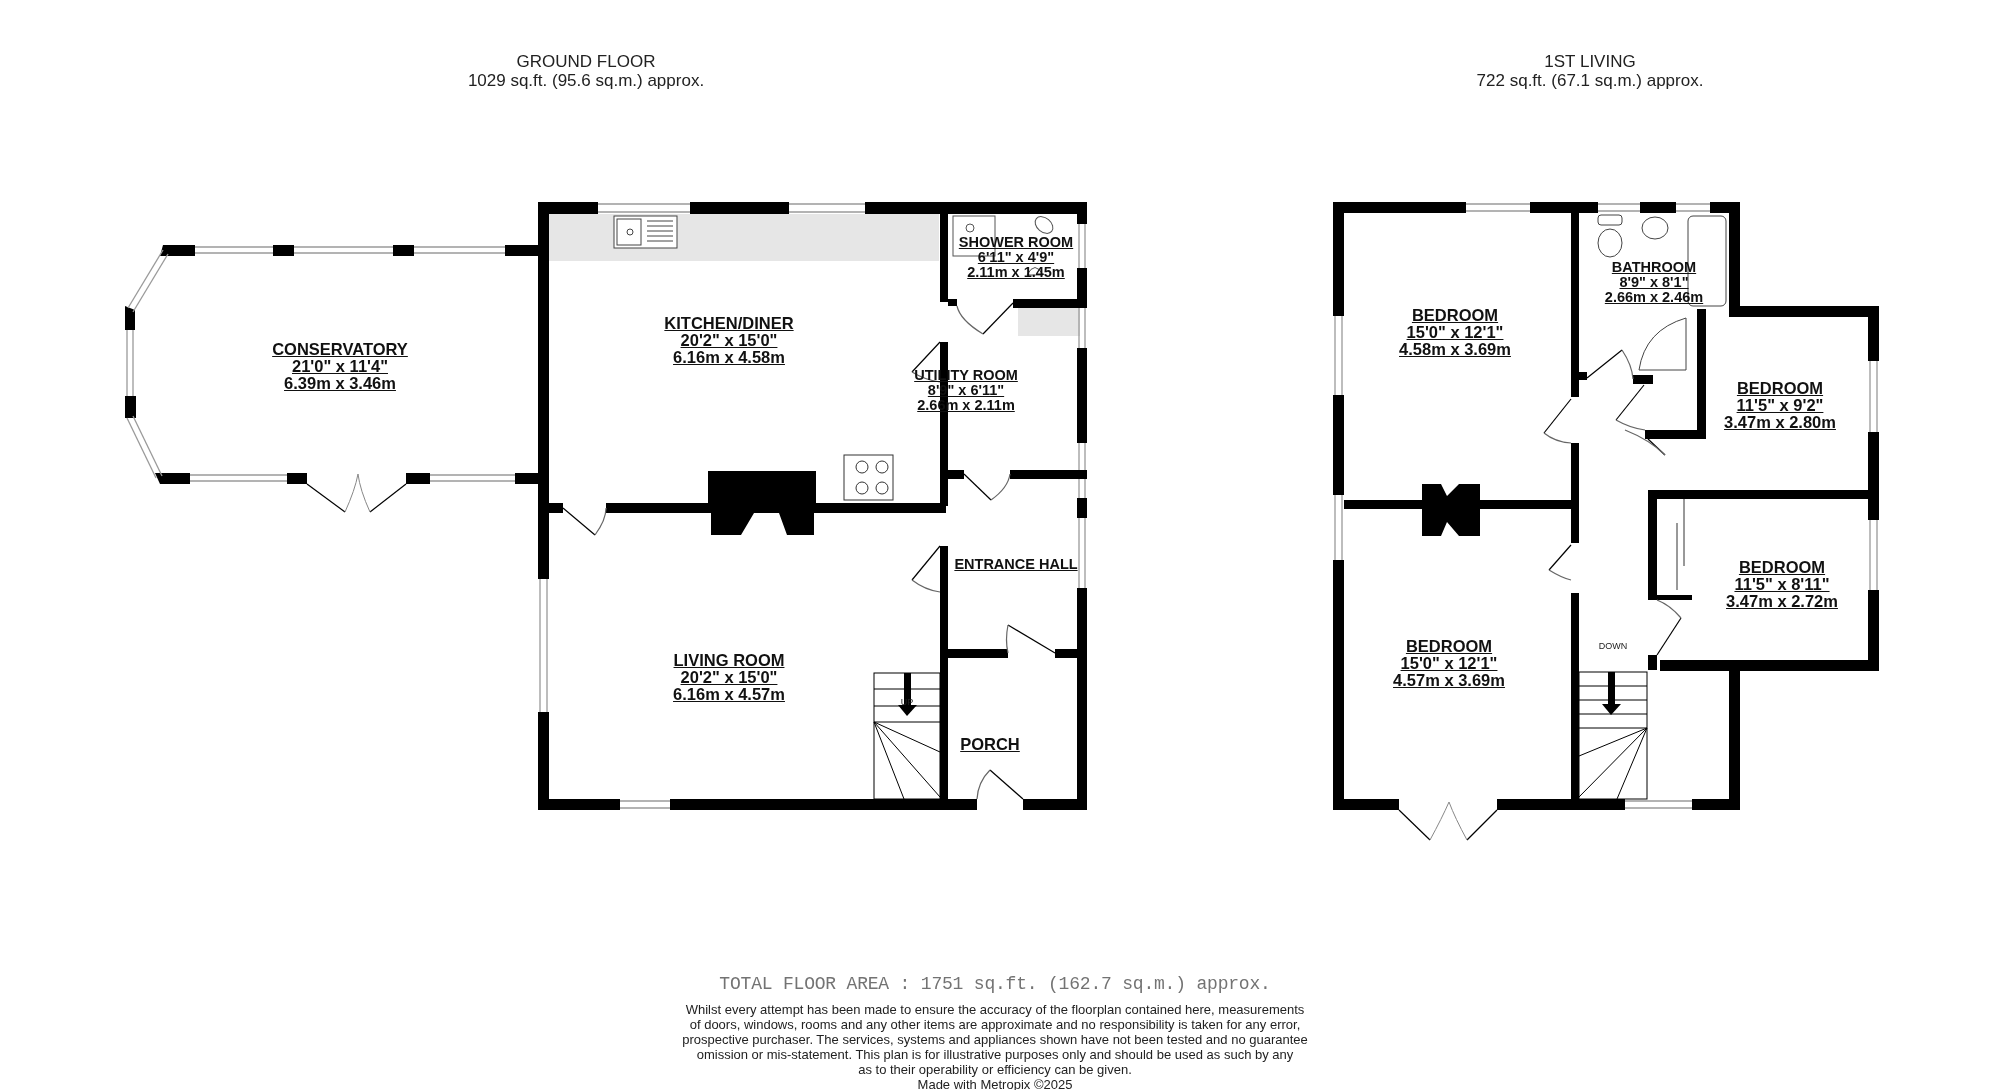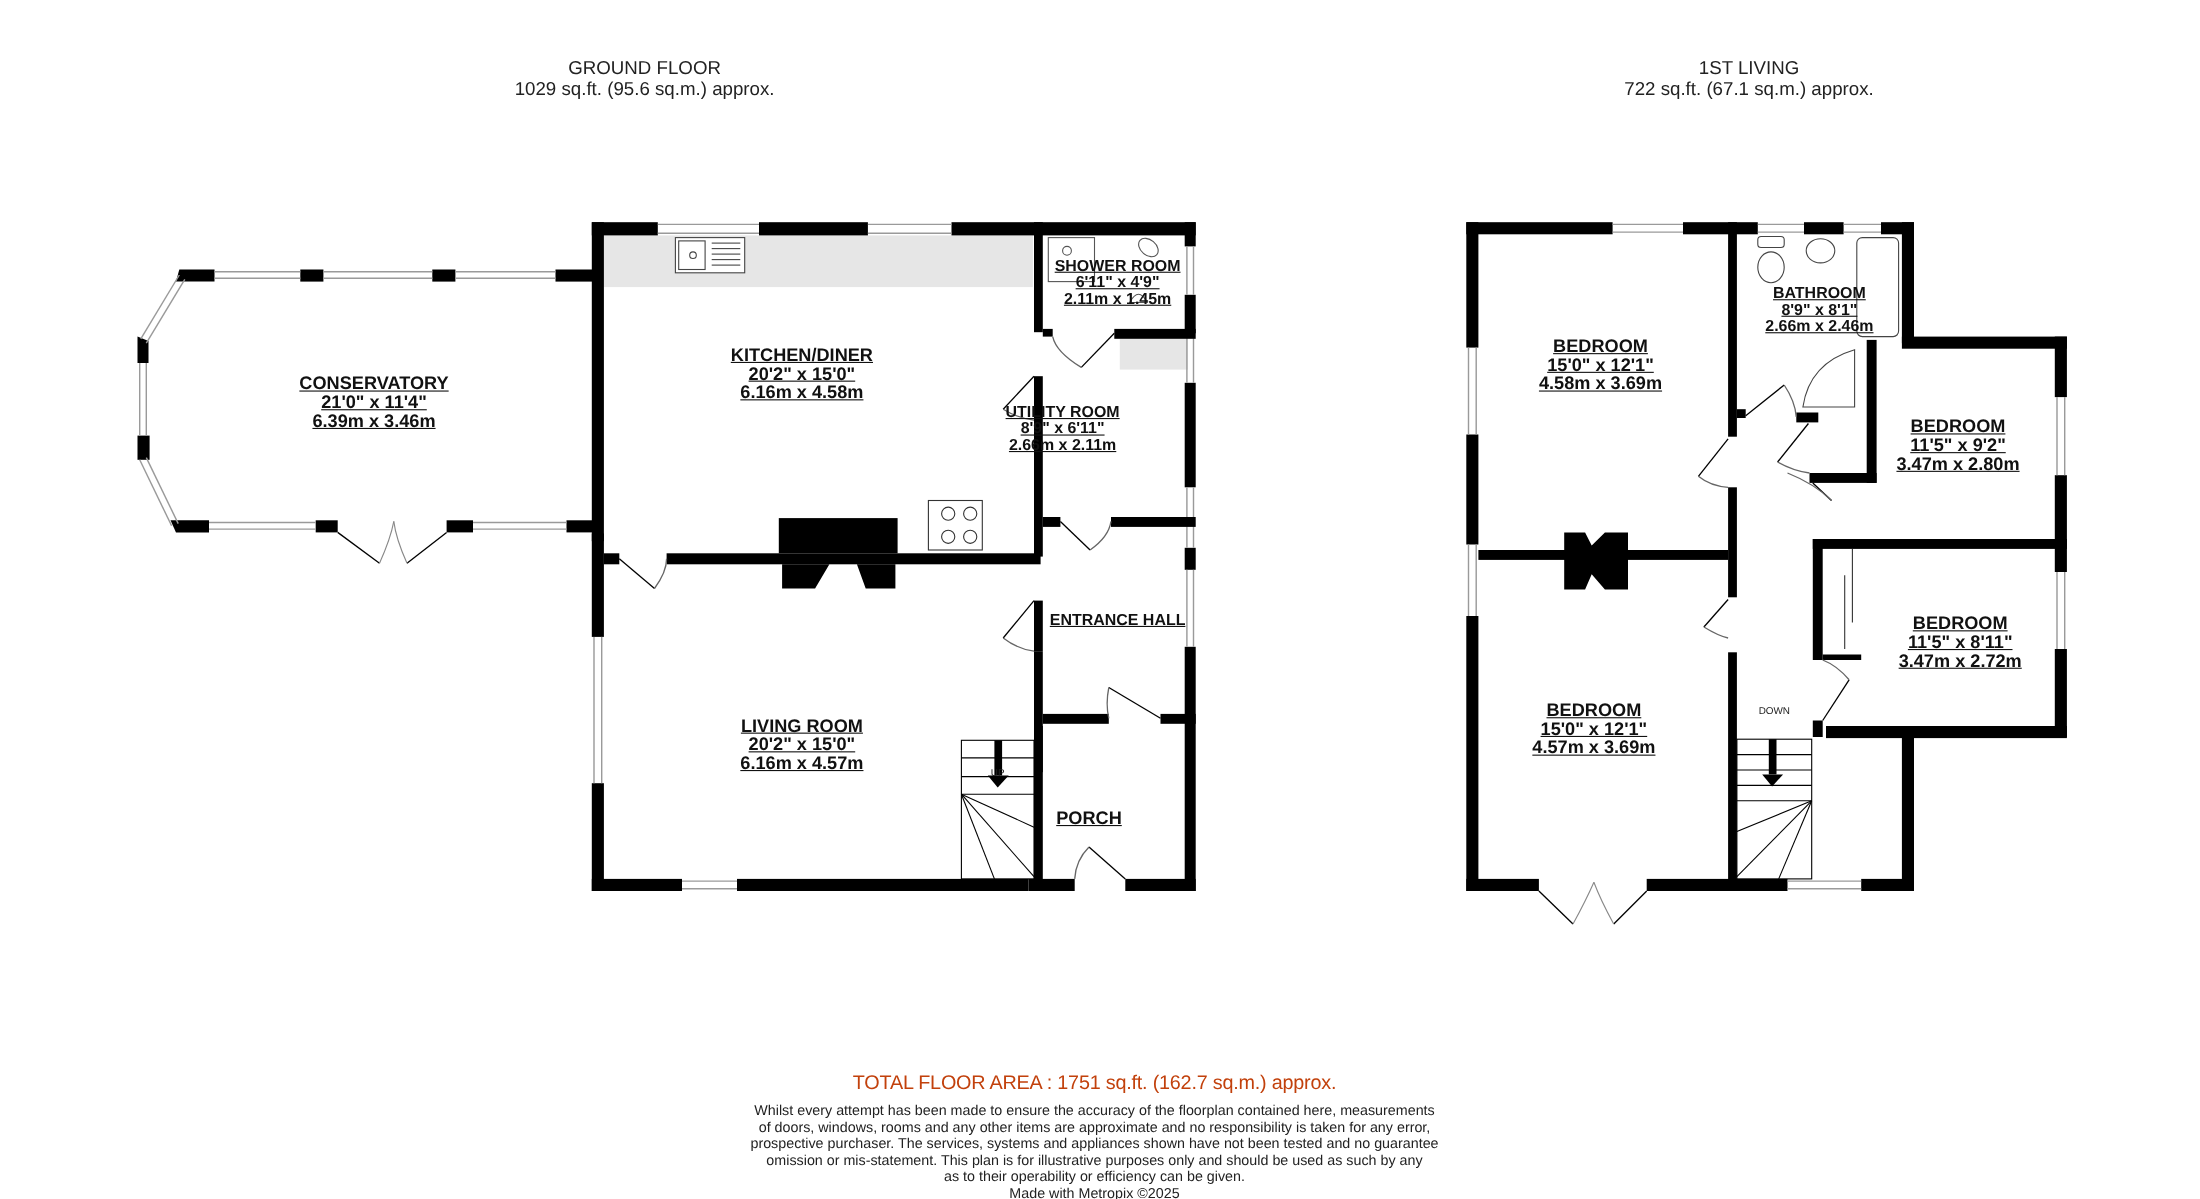--- a/index.html
+++ b/index.html
@@ -6,21 +6,21 @@
   body { width: 2000px; height: 1090px; position: relative; overflow: hidden;
          font-family: "Liberation Sans", sans-serif; color: #111; }
   .floor-heading { position: absolute; text-align: center; font-size: 17px; line-height: 19px; color: #222; }
   .floor-heading .t { display: block; }
   svg.plan { position: absolute; left: 0; top: 0; }
   .room-label { position: absolute; text-align: center; font-weight: bold; font-size: 16.5px; line-height: 17px; color: #111; white-space: nowrap; transform: translateX(-50%); }
   .room-label.small { font-size: 14.5px; line-height: 15px; }
   .room-label span { display: block; text-decoration: underline; }
   .stair-label { position: absolute; font-size: 9px; color: #222; transform: translateX(-50%); }
   .footer { position: absolute; left: 0; width: 1990px; text-align: center; }
-  .total { top: 974px; font-size: 18px; letter-spacing: -0.2px; color: #c2410c; }
+  .total { top: 974px; font-size: 18px; letter-spacing: -0.2px; color: #737373; font-family: Liberation Mono, monospace; }
   .disclaimer { top: 1002px; font-size: 13px; line-height: 15px; color: #222; }
   .disclaimer span { display: block; }
 </style>
 </head>
 <body>
 
 <div class="floor-heading" style="left:441px; top:52px; width:290px;">
   <span class="t">GROUND FLOOR</span>
   <span class="t">1029 sq.ft. (95.6 sq.m.) approx.</span>
 </div>

